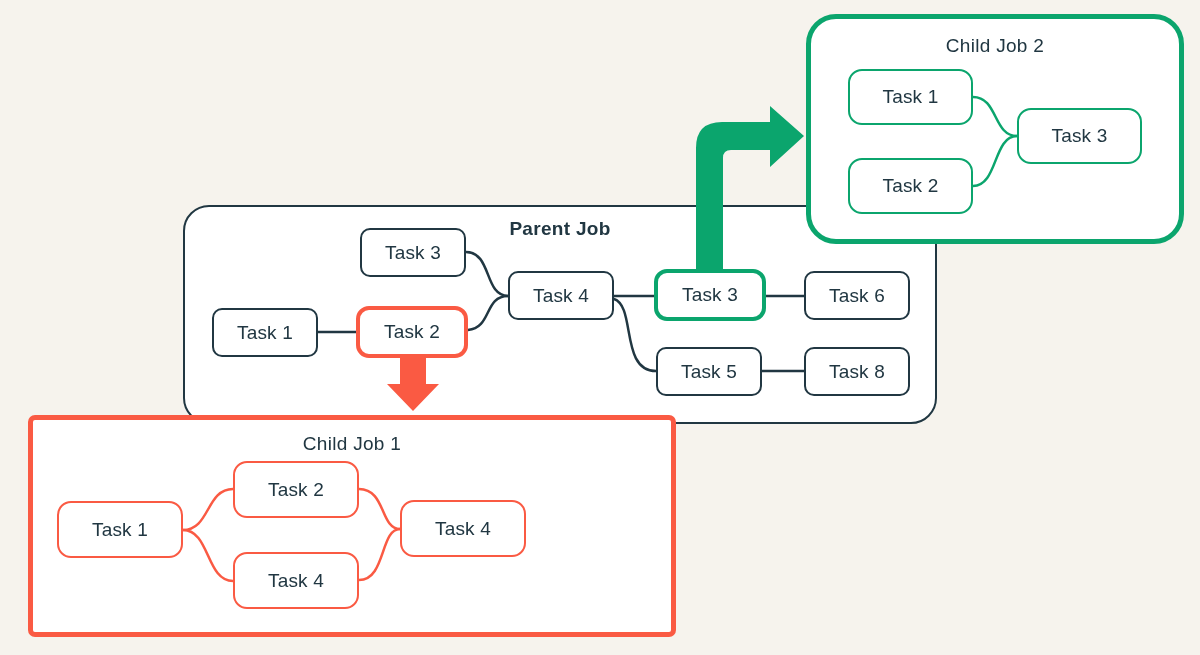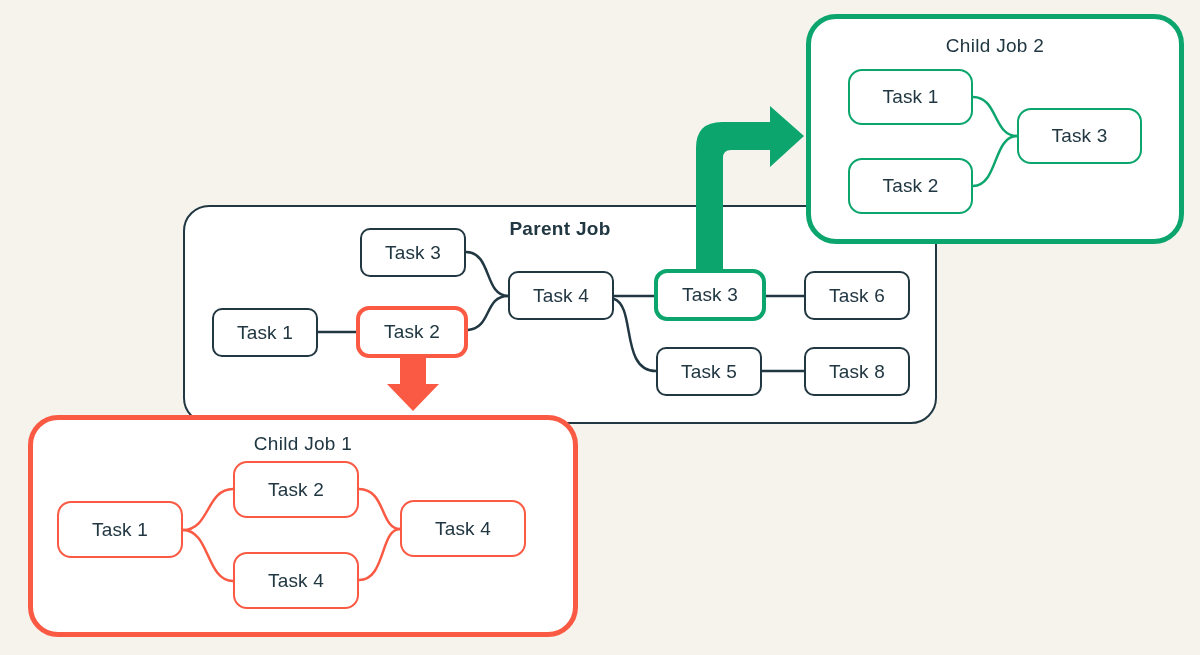--- a/index.html
+++ b/index.html
@@ -29,22 +29,22 @@
     left:183px;top:205px;width:754px;height:219px;
     border:2.5px solid var(--ink);border-radius:26px;z-index:1;font-weight:bold;
   }
   .parent-job .job-title{top:11px;}
   .child-job-2{
     left:806px;top:14px;width:378px;height:230px;
     border:5px solid var(--green);border-radius:30px;z-index:2;
   }
   .child-job-2 .job-title{top:16px;}
   .child-job-1{
-    left:28px;top:415px;width:550px;height:222px;
-    border:5px solid var(--red);border-radius:30px;z-index:2;
+    left:28px;top:415px;width:648px;height:222px;
+    border:5px solid var(--red);border-radius:7px;z-index:2;
   }
   .child-job-1 .job-title{top:13px;}
 
   
   .wires{position:absolute;inset:0;width:1200px;height:655px;z-index:3;pointer-events:none;}
 
   
   .task{
     position:absolute;display:flex;align-items:center;justify-content:center;
     background:var(--white);border:2.5px solid var(--ink);border-radius:10px;

